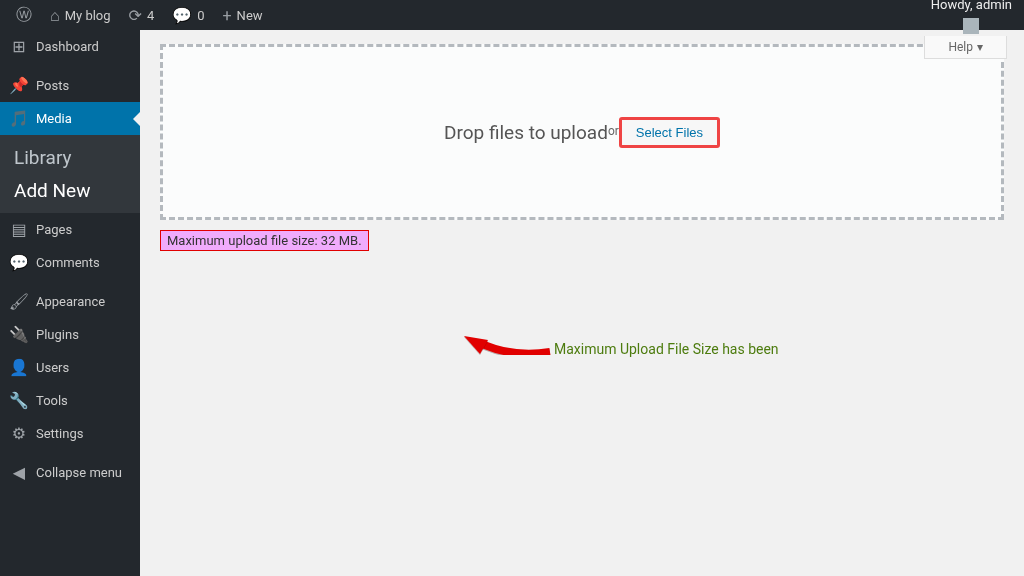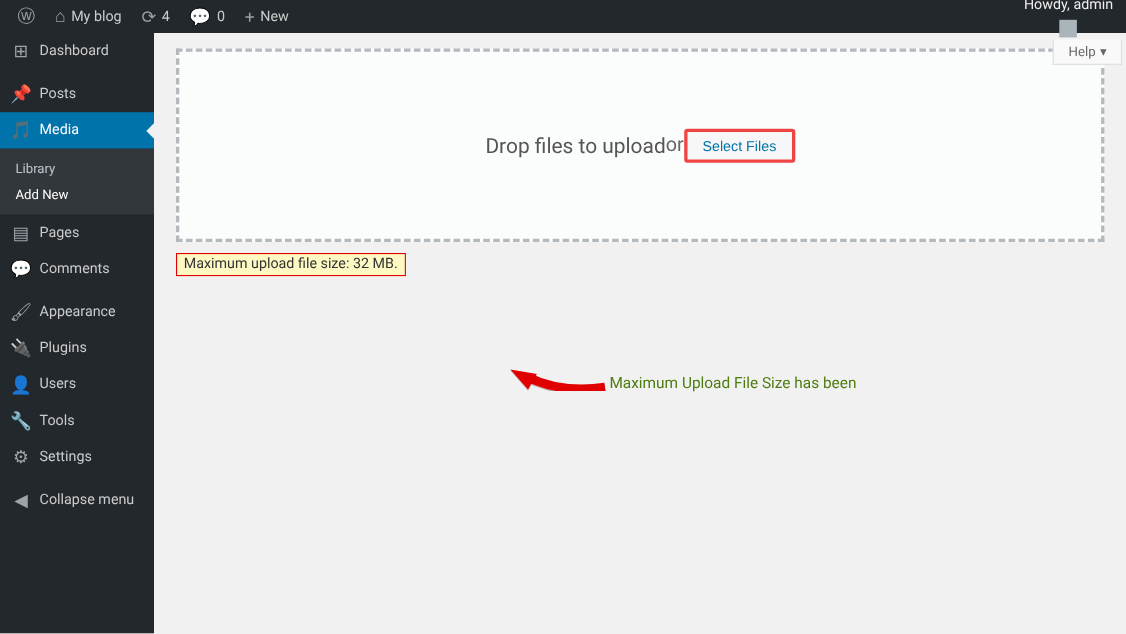--- a/index.html
+++ b/index.html
@@ -15,38 +15,38 @@
 
 
 .layout { display: flex; height: calc(576px - 30px); }
 .sidebar { width: 140px; background: #23282d; color: #ccc; display: flex; flex-direction: column; font-size: 13px; }
 .menu-item { display: flex; align-items: center; gap: 8px; padding: 7px 8px 7px 10px; cursor: pointer; position: relative; }
 .menu-item.current { background: #0073aa; color: #fff; }
 .menu-item.current::after { content: ""; position: absolute; right: -1px; top: 50%; transform: translateY(-50%); width: 0; height: 0; border-top: 8px solid transparent; border-bottom: 8px solid transparent; border-right: 8px solid #f1f1f1; }
 .menu-icon { width: 18px; display: inline-flex; justify-content: center; color: #9ea3a8; font-size: 16px; }
 .menu-item.current .menu-icon { color: #fff; }
 .submenu { background: #32373c; padding: 6px 0; }
-.submenu .sub-item { padding: 5px 8px 5px 14px; cursor: pointer; color: #bfc6cc; font-size: 12px; }
+.submenu .sub-item { padding: 5px 8px 5px 14px; cursor: pointer; color: #bfc6cc; font-size: 19px; }
 .submenu .sub-item.current { color: #fff; font-weight: 400; }
 .sep { height: 6px; }
 
 
 .main { flex: 1; padding: 14px 20px 20px 20px; position: relative; }
-.help-tab { position: absolute; right: 4px; top: 6px; background: #f9f9f9; border: 1px solid #ddd; border-top: none; padding: 4px 13px; font-size: 12px; color: #666; cursor: pointer; display: flex; align-items: center; gap: 4px; }
+.help-tab { position: absolute; right: 17px; top: 6px; background: #f9f9f9; border: 1px solid #ddd; border-top: none; padding: 4px 23px; font-size: 12px; color: #666; cursor: pointer; display: flex; align-items: center; gap: 4px; }
 h1.title { font-size: 22px; font-weight: 400; color: #23282d; margin: 18px 0 16px 0; }
 
 .dropzone { border: 3px dashed #b4b9be; background: #fbfcfc; height: 176px; display: flex; align-items: center; justify-content: center; color: #555; }
 .dropzone .drop-text { font-size: 19px; color: #555; }
-.dropzone .or { margin: 6px 0 8px; font-size: 18px; color: #666; }
+.dropzone .or { margin: 6px 0 8px; font-size: 12px; color: #666; }
 .dropzone .select-btn { border: 3px solid #ef4444; color: #0073aa; background: #f7f7f7; padding: 5px 14px; border-radius: 3px; font-size: 13px; cursor: pointer; }
 
 .helper-text { margin-top: 14px; font-size: 13px; color: #555; }
 .helper-text a { color: #0073aa; text-decoration: underline; cursor: pointer; }
 
-.max-size-box { display: inline-block; margin-top: 10px; border: 1px solid #e10000; padding: 2px 6px; font-size: 13px; color: #333; background: #fef9c3; }
+.max-size-box { display: inline-block; margin-top: 10px; border: 1px solid #e10000; padding: 2px 6px; font-size: 13px; color: #333; background: #f0abfc; }
 
 
 .annotation { position: absolute; left: 320px; top: 300px; }
 .annotation svg { position: absolute; left: 0; top: 0; }
 .annotation .ann-text { position: absolute; left: 94px; top: 10px; color: #4d7c0f; font-size: 14px; line-height: 1.35; white-space: nowrap; }
 </style>
 </head>
 <body>
 
 <div class="adminbar">

